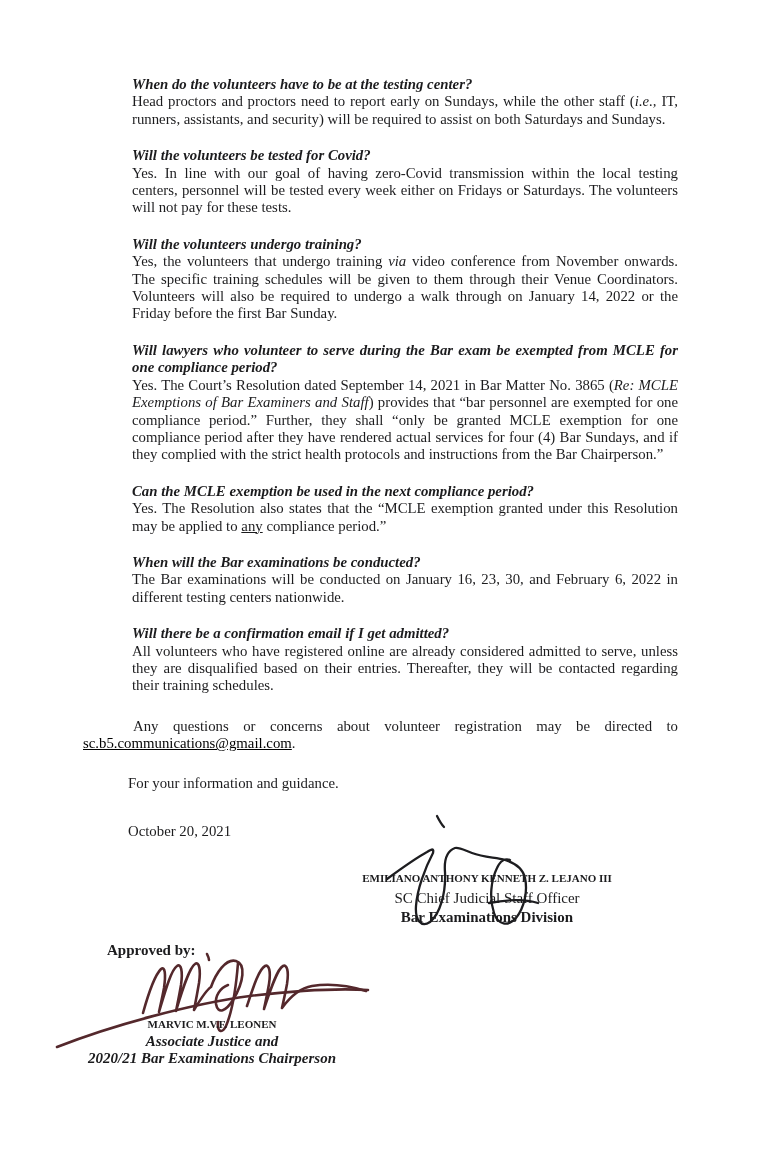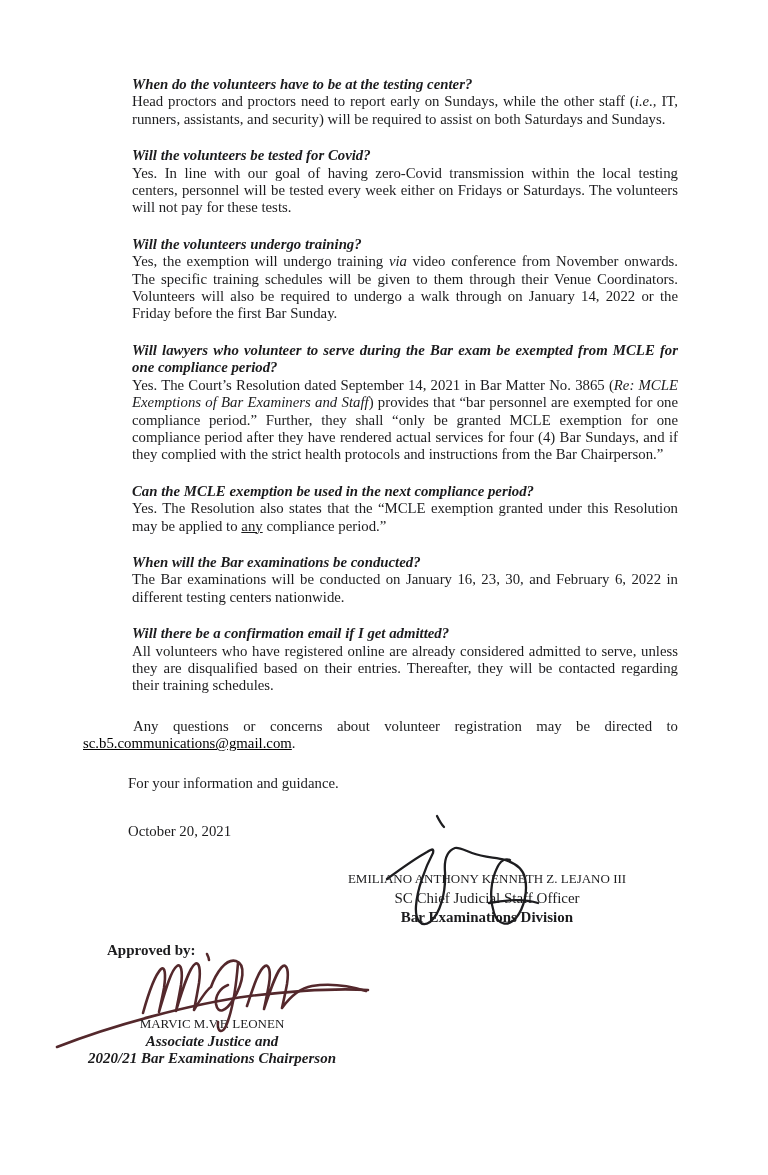--- a/index.html
+++ b/index.html
@@ -26,21 +26,21 @@
   .email-link{color:#000000;text-decoration:underline;cursor:pointer;}
   .guidance{margin:22px 0 0 0;text-indent:45px;text-align:left;}
   .dateline{margin:31px 0 0 0;text-indent:45px;text-align:left;}
   .approved{
     position:absolute;left:95px;top:942px;
     font-size:15px;font-weight:bold;margin-left:12px;
   }
   .sig-block{position:absolute;text-align:center;}
   .sig-officer{left:287px;top:869px;width:400px;line-height:19.5px;}
   .sig-chair{left:62px;top:1016px;width:300px;line-height:16.8px;}
-  .sig-name{font-weight:normal;font-size:13px;white-space:nowrap;}
+  .sig-name{font-weight:bold;font-size:11px;white-space:nowrap;}
   .sig-title{font-size:15px;white-space:nowrap;}
   .sig-title.bold{font-weight:bold;}
   .sig-title.ital{font-weight:bold;font-style:italic;}
   .ink-overlay{
     position:absolute;left:0;top:0;width:768px;height:1175px;
     pointer-events:none;
   }
 </style>
 </head>
 <body>
@@ -52,21 +52,21 @@
         <section class="qa">
           <div class="q">When do the volunteers have to be at the testing center?</div>
           <p class="a"><span class="">Head proctors and proctors need to report early on Sundays, while the other staff (</span><span class="it">i.e.,</span><span class=""> IT, runners, assistants, and security) will be required to assist on both Saturdays and Sundays.</span></p>
         </section>
         <section class="qa">
           <div class="q">Will the volunteers be tested for Covid?</div>
           <p class="a"><span class="">Yes. In line with our goal of having zero-Covid transmission within the local testing centers, personnel will be tested every week either on Fridays or Saturdays. The volunteers will not pay for these tests.</span></p>
         </section>
         <section class="qa">
           <div class="q">Will the volunteers undergo training?</div>
-          <p class="a"><span class="">Yes, the exemption will undergo training </span><span class="it">via</span><span class=""> video conference from November onwards. The specific training schedules will be given to them through their Venue Coordinators. Volunteers will also be required to undergo a walk through on January 14, 2022 or the Friday before the first Bar Sunday.</span></p>
+          <p class="a"><span class="">Yes, the volunteers that undergo training </span><span class="it">via</span><span class=""> video conference from November onwards. The specific training schedules will be given to them through their Venue Coordinators. Volunteers will also be required to undergo a walk through on January 14, 2022 or the Friday before the first Bar Sunday.</span></p>
         </section>
         <section class="qa">
           <div class="q">Will lawyers who volunteer to serve during the Bar exam be exempted from MCLE for one compliance period?</div>
           <p class="a"><span class="">Yes. The Court’s Resolution dated September 14, 2021 in Bar Matter No. 3865 (</span><span class="it">Re: MCLE Exemptions of Bar Examiners and Staff</span><span class="">) provides that “bar personnel are exempted for one compliance period.” Further, they shall “only be granted MCLE exemption for one compliance period after they have rendered actual services for four (4) Bar Sundays, and if they complied with the strict health protocols and instructions from the Bar Chairperson.”</span></p>
         </section>
         <section class="qa">
           <div class="q">Can the MCLE exemption be used in the next compliance period?</div>
           <p class="a"><span class="">Yes. The Resolution also states that the “MCLE exemption granted under this Resolution may be applied to </span><span class="un">any</span><span class=""> compliance period.”</span></p>
         </section>
         <section class="qa">

